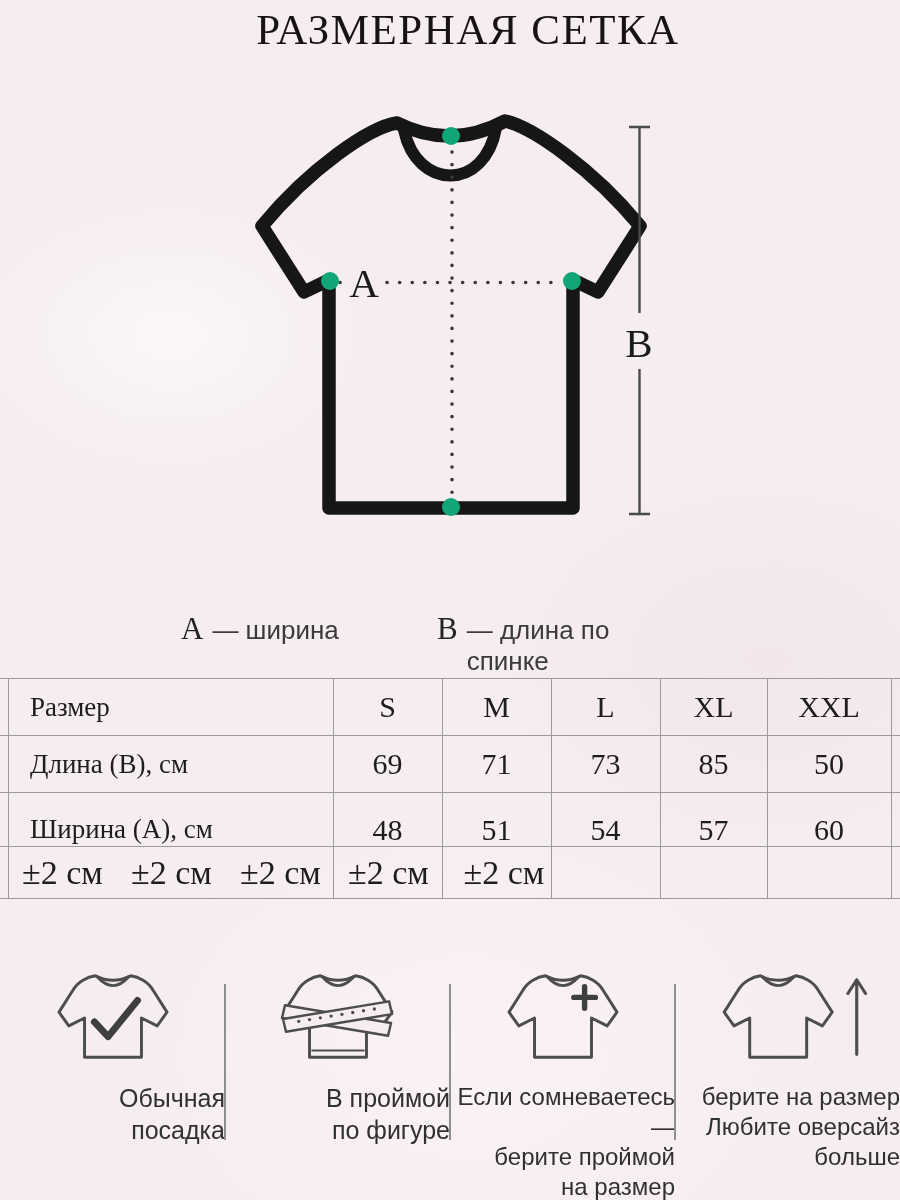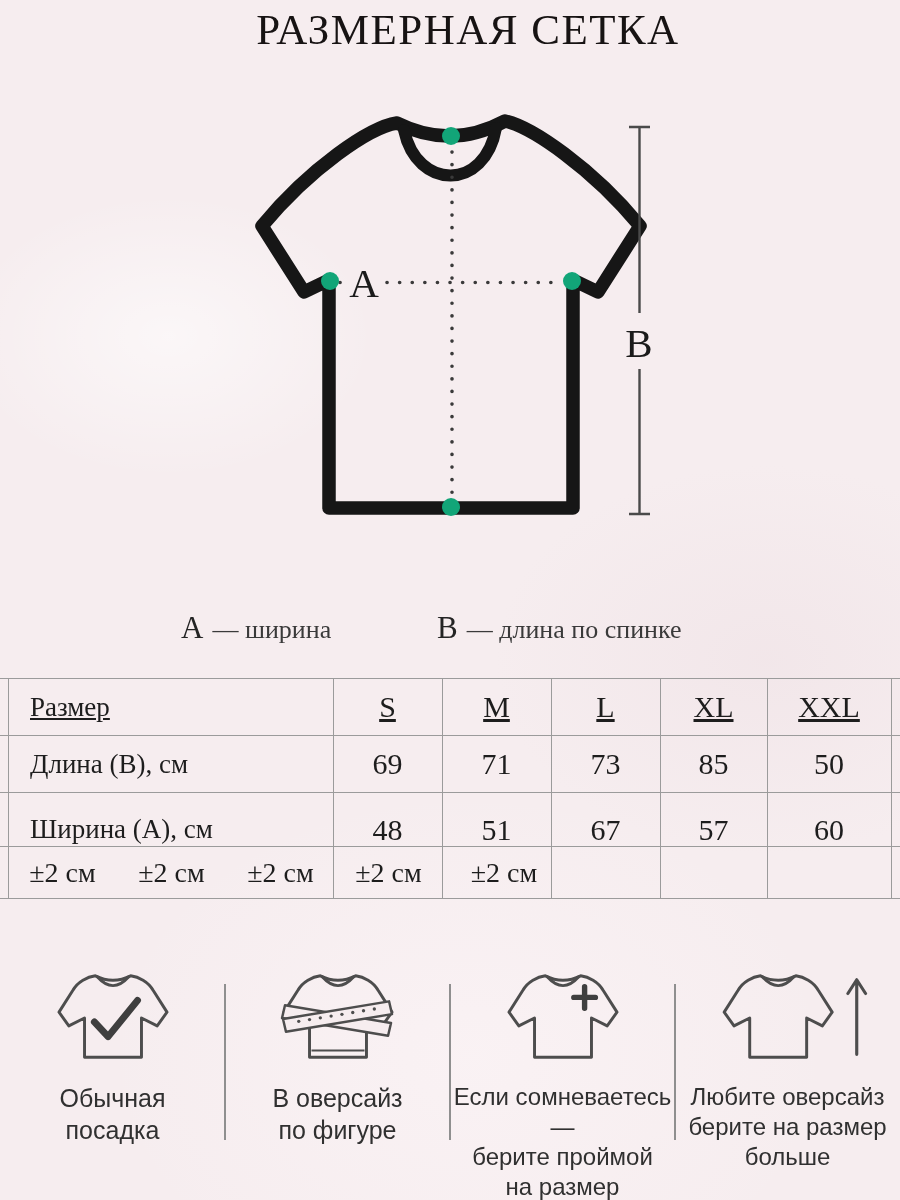--- a/index.html
+++ b/index.html
@@ -21,39 +21,39 @@
   }
 
   .diagram-svg{position:absolute;left:195px;top:92px;}
 
   
   .legend{position:absolute;color:#323232;}
   .legend-a{left:181px;top:575px;width:210px;}
   .legend-b{left:437px;top:575px;width:260px;}
   .legend-line{display:flex;align-items:baseline;gap:9px;}
   .legend-letter{font-size:31px;color:#242424;}
-  .legend-text{font-family:Liberation Serif, serif;font-size:26px;color:#3a3a3a;margin-top:40px;}
+  .legend-text{font-family:Liberation Sans, sans-serif;font-size:26px;color:#3a3a3a;margin-top:40px;}
   .legend-line2{font-family:"Liberation Sans","DejaVu Sans",sans-serif;font-size:26px;color:#3a3a3a;
     margin-left:47px;margin-top:7px;}
 
   
   .size-table{position:absolute;left:0;top:678px;width:900px;height:221px;font-size:27px;}
   .hline{position:absolute;left:0;right:0;height:1px;background:#9b9b9b;}
   .vline{position:absolute;top:1px;height:219px;width:1px;background:#9b9b9b;}
   .trow{position:absolute;left:8px;width:883px;display:flex;align-items:center;}
   .c0{width:325px;padding-left:22px;box-sizing:border-box;}
   .c{width:109px;text-align:center;}
   .c.c4{width:107px;}
   .c.c5{width:124px;}
   .size-head{font-size:30px;}
   .val{font-size:30px;}
-  .tol{font-size:28px;text-align:center;}
+  .tol{font-size:34px;text-align:center;}
 
   
-  .fit-item{position:absolute;top:966px;width:225px;text-align:center;}
+  .fit-item{position:absolute;top:966px;width:225px;text-align:right;}
   .fit-item svg{display:block;margin:0 auto;}
   .caption{margin-top:8px;font-family:"Liberation Sans","DejaVu Sans",sans-serif;
     font-size:24px;line-height:30px;color:#303030;}
   .caption.big{font-size:25px;line-height:32px;}
   .fit-divider{position:absolute;top:984px;height:156px;width:2px;background:#8f8f8f;}
 </style>
 </head>
 <body>
 
 <div class="page">
@@ -111,21 +111,21 @@
     <div class="hline" style="top:220px;"></div>
 
     <div class="vline" style="left:8px;"></div>
     <div class="vline" style="left:333px;"></div>
     <div class="vline" style="left:442px;"></div>
     <div class="vline" style="left:551px;"></div>
     <div class="vline" style="left:660px;"></div>
     <div class="vline" style="left:767px;"></div>
     <div class="vline" style="left:891px;"></div>
 
-    <div class="trow" style="top:1px;height:56px;text-decoration:underline;">
+    <div class="trow" style="top:1px;height:56px;">
       <div class="c0">Размер</div>
       <div class="c size-head">S</div>
       <div class="c size-head">M</div>
       <div class="c size-head">L</div>
       <div class="c c4 size-head">XL</div>
       <div class="c c5 size-head">XXL</div>
     </div>
 
     <div class="trow" style="top:58px;height:56px;">
       <div class="c0">Длина (В), см</div>
@@ -133,21 +133,21 @@
       <div class="c val">71</div>
       <div class="c val">73</div>
       <div class="c c4 val">85</div>
       <div class="c c5 val">50</div>
     </div>
 
     <div class="trow" style="top:125px;height:53px;">
       <div class="c0">Ширина (А), см</div>
       <div class="c val">48</div>
       <div class="c val">51</div>
-      <div class="c val">67</div>
+      <div class="c val">54</div>
       <div class="c c4 val">57</div>
       <div class="c c5 val">60</div>
     </div>
 
     <div class="trow" style="top:169px;height:51px;">
       <div class="c tol">±2 см</div>
       <div class="c tol">±2 см</div>
       <div class="c tol">±2 см</div>
       <div class="c c4 tol">±2 см</div>
       <div class="c c5 tol">±2 см</div>
@@ -187,21 +187,21 @@
             <circle cx="55" cy="51" r="1.7"></circle>
           <circle cx="66" cy="49.2" r="1.7"></circle>
             <circle cx="77" cy="47.4" r="1.7"></circle>
           <circle cx="88" cy="45.6" r="1.7"></circle>
             <circle cx="99" cy="43.8" r="1.7"></circle>
         </g>
         <path d="M 35 86 H 89" stroke="#4d4d4d" stroke-width="2" fill="none"></path>
       </g>
     </svg>
     <div class="caption big">
-      <div>В оверсайз</div>
+      <div>В проймой</div>
       <div>по фигуре</div>
     </div>
   </div>
 
   <div class="fit-item" style="left:450px;">
     <svg width="124" height="108" viewBox="0 0 124 110">
       <use href="#tee"></use>
       <path d="M 84 21 V 43 M 73 32 H 95" fill="none" stroke="#3f3f3f" stroke-width="5.5" stroke-linecap="round"></path>
     </svg>
     <div class="caption">
@@ -210,22 +210,22 @@
       <div>на размер</div>
     </div>
   </div>
 
   <div class="fit-item" style="left:675px;">
     <svg width="170" height="108" viewBox="0 0 170 110">
       <use href="#tee" x="13"></use>
       <path d="M 155 90 V 16 M 146 28 L 155 14 L 164 28" fill="none" stroke="#4d4d4d" stroke-width="3.2" stroke-linecap="round" stroke-linejoin="round"></path>
     </svg>
     <div class="caption">
+      <div>берите на размер</div>
       <div>Любите оверсайз</div>
-      <div>берите на размер</div>
       <div>больше</div>
     </div>
   </div>
 
   <div class="fit-divider" style="left:224px;"></div>
   <div class="fit-divider" style="left:449px;"></div>
   <div class="fit-divider" style="left:674px;"></div>
 
 </div>
 

